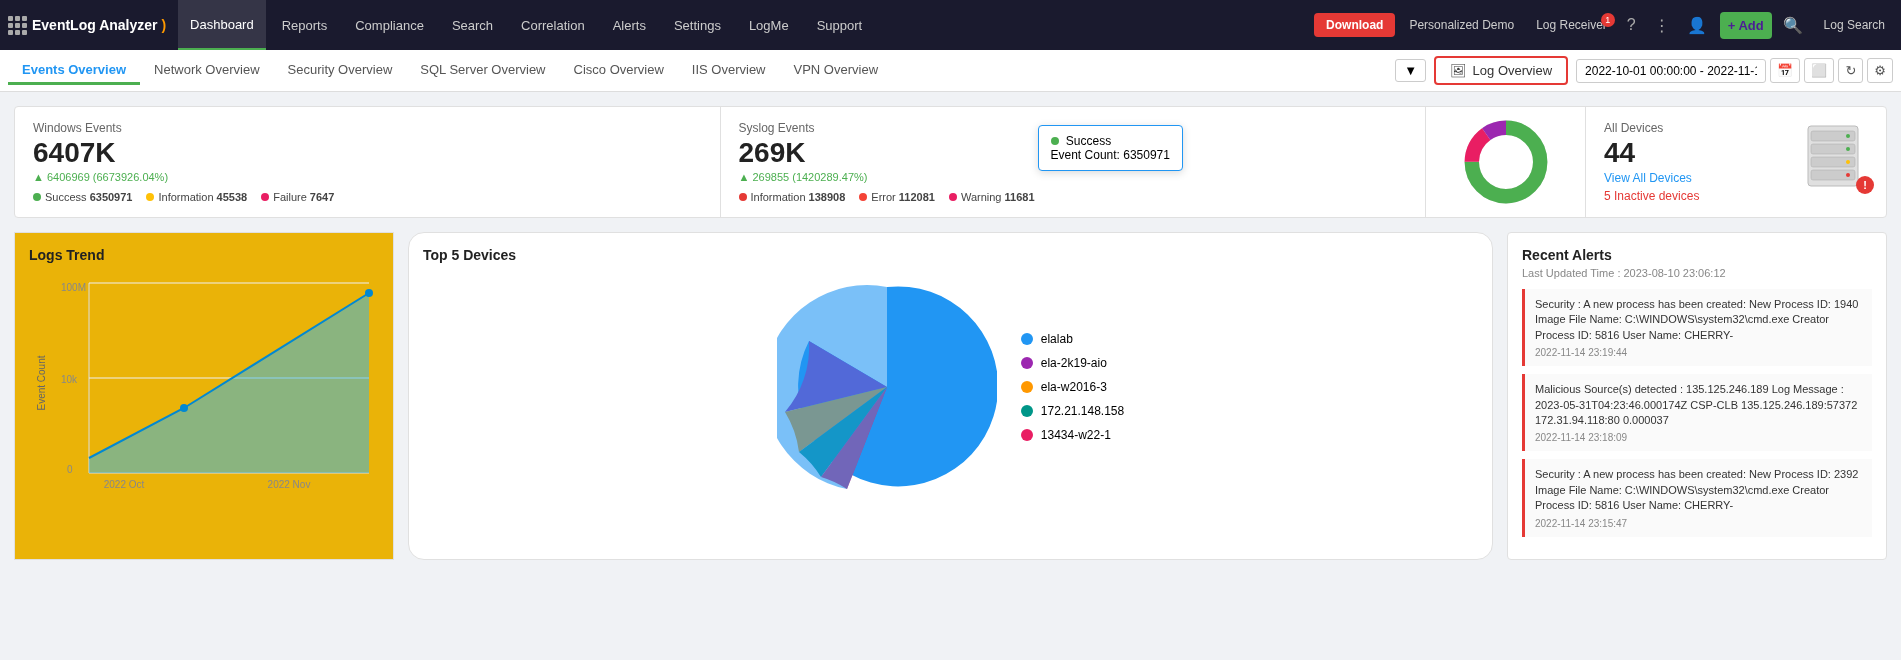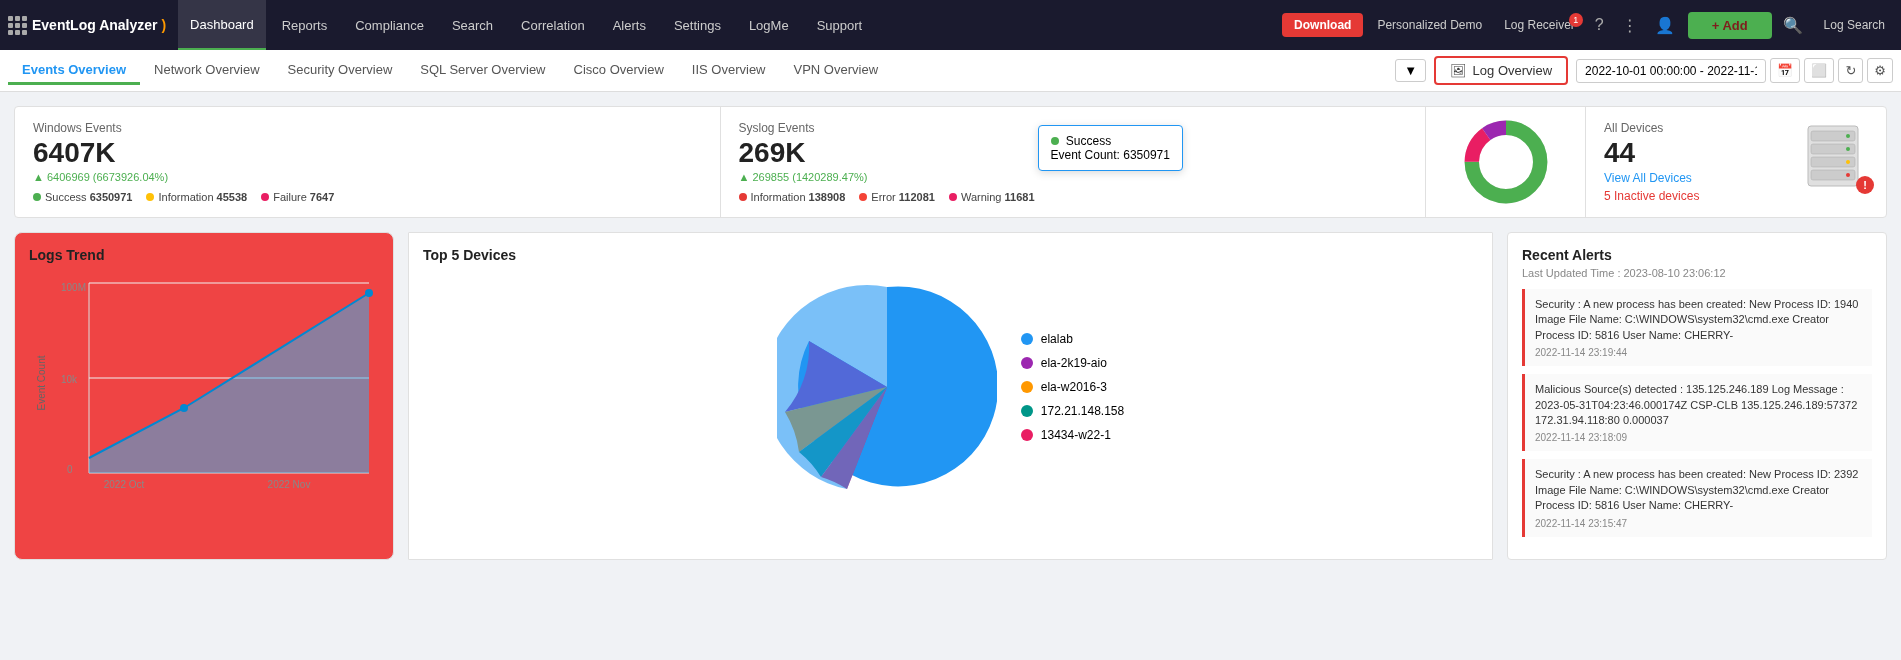--- a/index.html
+++ b/index.html
@@ -91,24 +91,24 @@
       top: 0; right: 0;
       background: #e53935;
       color: #fff;
       border-radius: 50%;
       width: 14px; height: 14px;
       font-size: 9px;
       display: flex; align-items: center; justify-content: center;
     }
     .btn-add {
       background: #4caf50;
-      color: #7f1d1d;
+      color: #4c1d95;
       border: none;
       border-radius: 4px;
-      padding: 6px 24px;
+      padding: 6px 8px;
       cursor: pointer;
       font-size: 13px;
       font-weight: bold;
     }
     .btn-icon {
       background: transparent;
       border: none;
       color: #aaa;
       cursor: pointer;
       font-size: 16px;
@@ -283,30 +283,30 @@
       font-size: 11px;
       font-weight: bold;
     }
 
     
     .bottom-row {
       display: flex;
       gap: 14px;
     }
     .chart-panel {
-      background: #ef4444;
+      background: #eab308;
       border: 1px solid #e0e0e0;
-      border-radius: 8px;
+      border-radius: 0;
       padding: 14px;
       flex: 0 0 380px;
     }
     .pie-panel {
       background: #fff;
       border: 1px solid #e0e0e0;
-      border-radius: 1px;
+      border-radius: 16px;
       padding: 14px;
       flex: 1;
     }
     .alerts-panel {
       background: #fff;
       border: 1px solid #e0e0e0;
       border-radius: 4px;
       padding: 14px;
       flex: 0 0 380px;
     }

